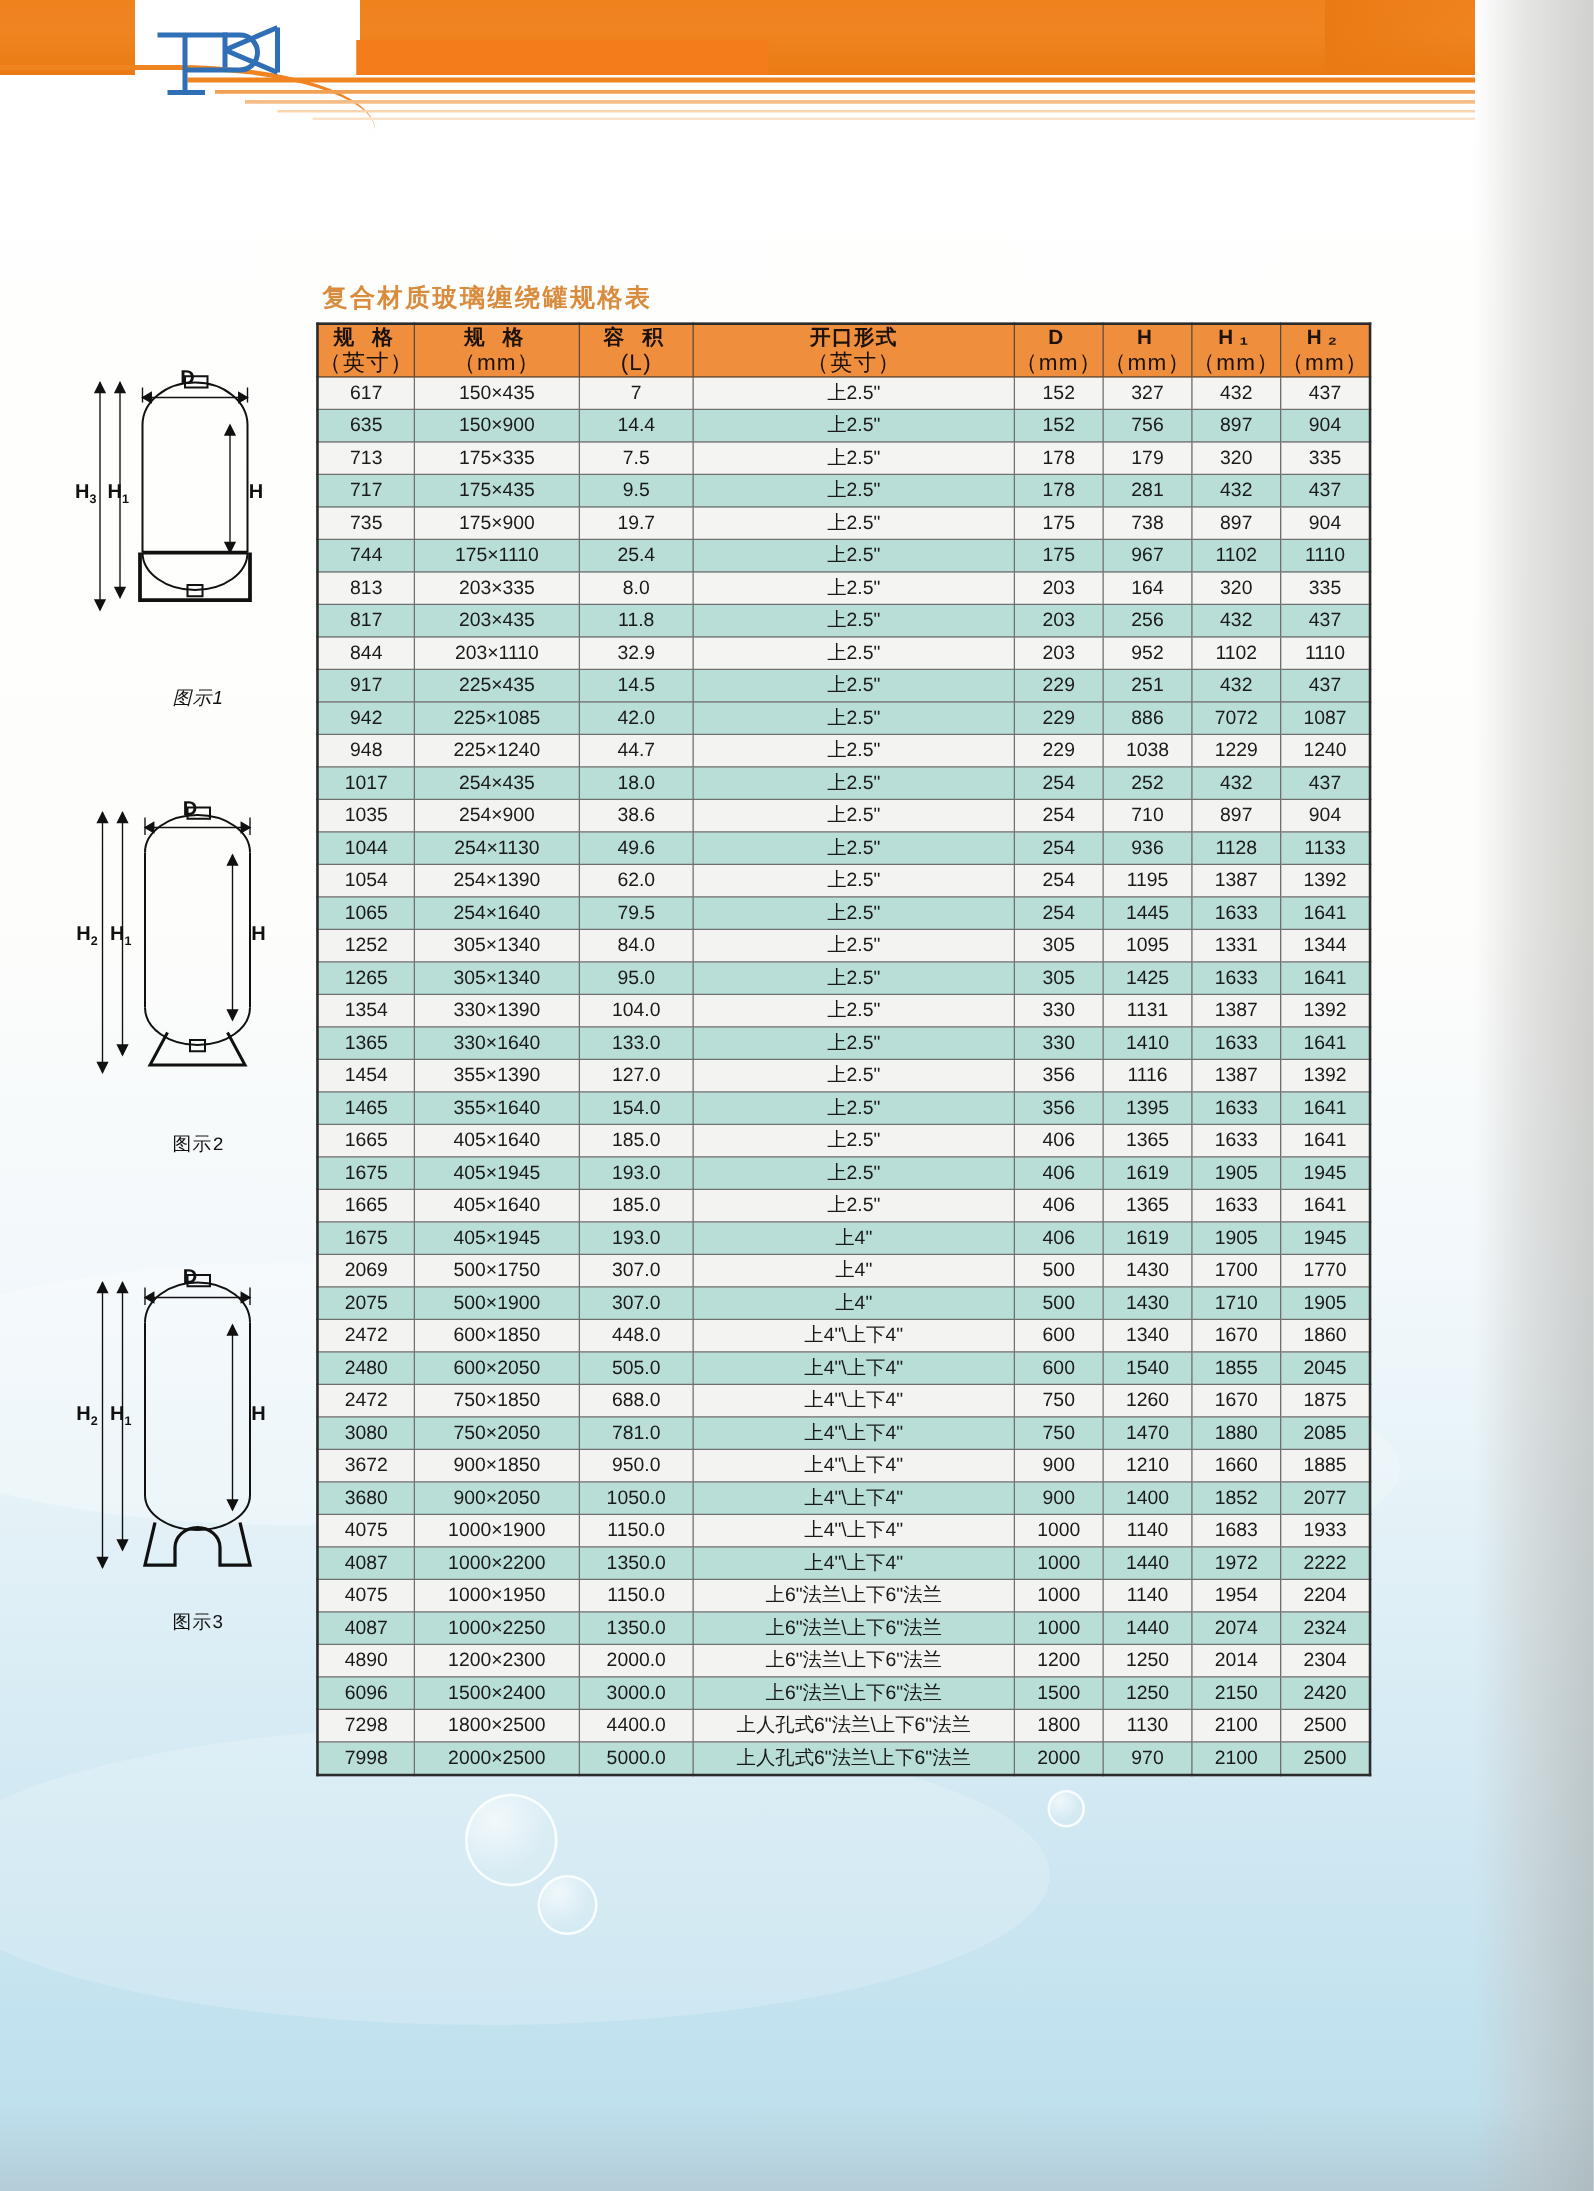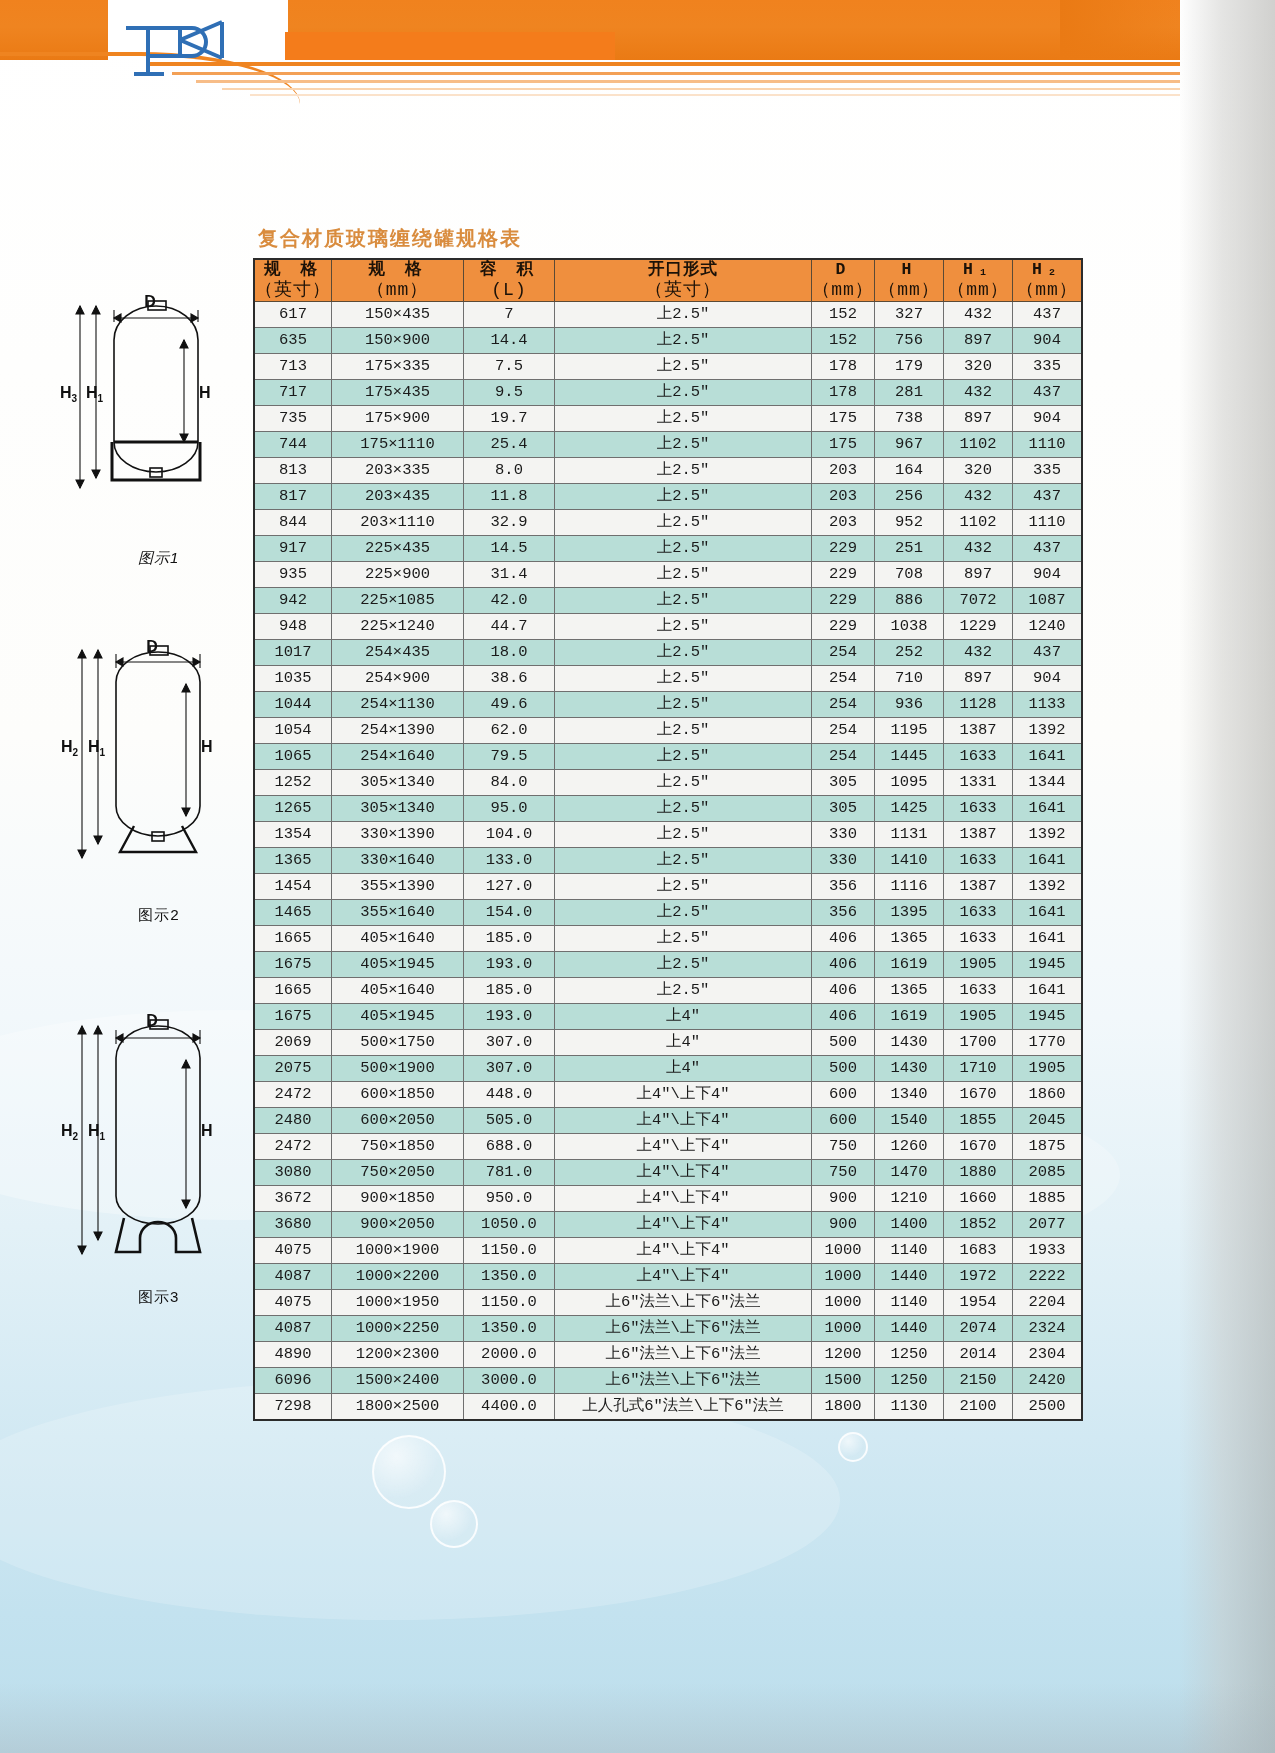--- a/index.html
+++ b/index.html
@@ -59,21 +59,20 @@
   
   #tbl-title{
     position:absolute;left:258px;top:225px;
     font-size:20px;font-weight:700;color:#d98c3e;letter-spacing:2px;white-space:nowrap;
   }
   #spec-table{
     position:absolute;left:253px;top:258px;
     border-collapse:collapse;
     border:2px solid #2b2b2b;
     background:#a3a3a3;
-    font-family:Liberation Mono, monospace;
   }
   #spec-table th,#spec-table td{
     border:1px solid #6f6f6f;
     text-align:center;
     font-size:15.5px;
     color:#1a1a1a;
     padding:0;
     height:25px;
     line-height:25px;
     white-space:nowrap;
@@ -384,30 +383,20 @@
       <tr class="alt">
         <td class="c-spec-in">917</td>
         <td class="c-spec-mm">225×435</td>
         <td class="c-vol">14.5</td>
         <td class="c-open">上2.5"</td>
         <td class="c-d">229</td>
         <td class="c-h">251</td>
         <td class="c-h1">432</td>
         <td class="c-h2">437</td>
       </tr>
-      <tr>
-        <td class="c-spec-in">935</td>
-        <td class="c-spec-mm">225×900</td>
-        <td class="c-vol">31.4</td>
-        <td class="c-open">上2.5"</td>
-        <td class="c-d">229</td>
-        <td class="c-h">708</td>
-        <td class="c-h1">897</td>
-        <td class="c-h2">904</td>
-      </tr>
       <tr class="alt">
         <td class="c-spec-in">942</td>
         <td class="c-spec-mm">225×1085</td>
         <td class="c-vol">42.0</td>
         <td class="c-open">上2.5"</td>
         <td class="c-d">229</td>
         <td class="c-h">886</td>
         <td class="c-h1">7072</td>
         <td class="c-h2">1087</td>
       </tr>
@@ -714,14 +703,24 @@
       <tr>
         <td class="c-spec-in">7298</td>
         <td class="c-spec-mm">1800×2500</td>
         <td class="c-vol">4400.0</td>
         <td class="c-open">上人孔式6"法兰\上下6"法兰</td>
         <td class="c-d">1800</td>
         <td class="c-h">1130</td>
         <td class="c-h1">2100</td>
         <td class="c-h2">2500</td>
       </tr>
+      <tr class="alt">
+        <td class="c-spec-in">7998</td>
+        <td class="c-spec-mm">2000×2500</td>
+        <td class="c-vol">5000.0</td>
+        <td class="c-open">上人孔式6"法兰\上下6"法兰</td>
+        <td class="c-d">2000</td>
+        <td class="c-h">970</td>
+        <td class="c-h1">2100</td>
+        <td class="c-h2">2500</td>
+      </tr>
     </tbody>
 </table>
 
 </body></html>

